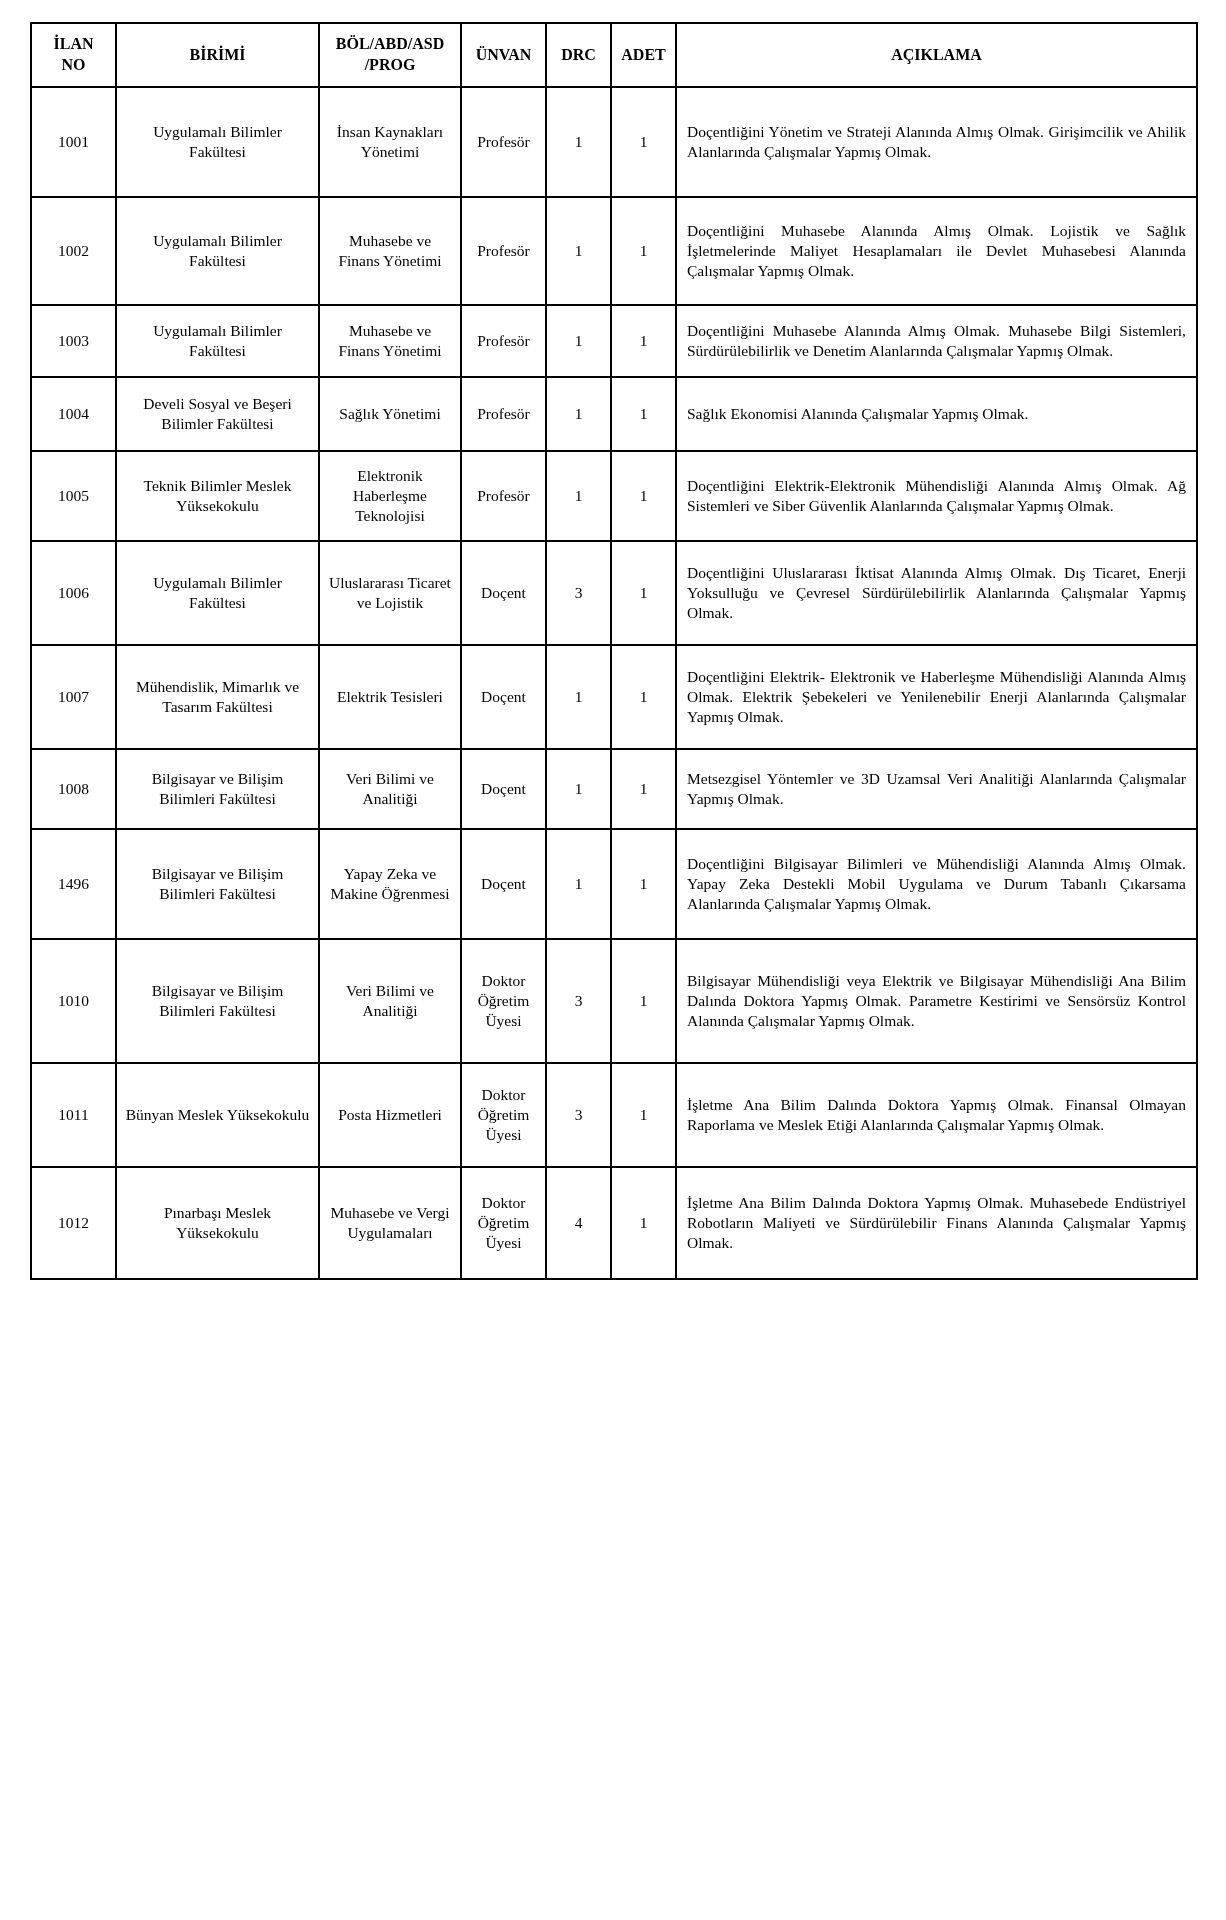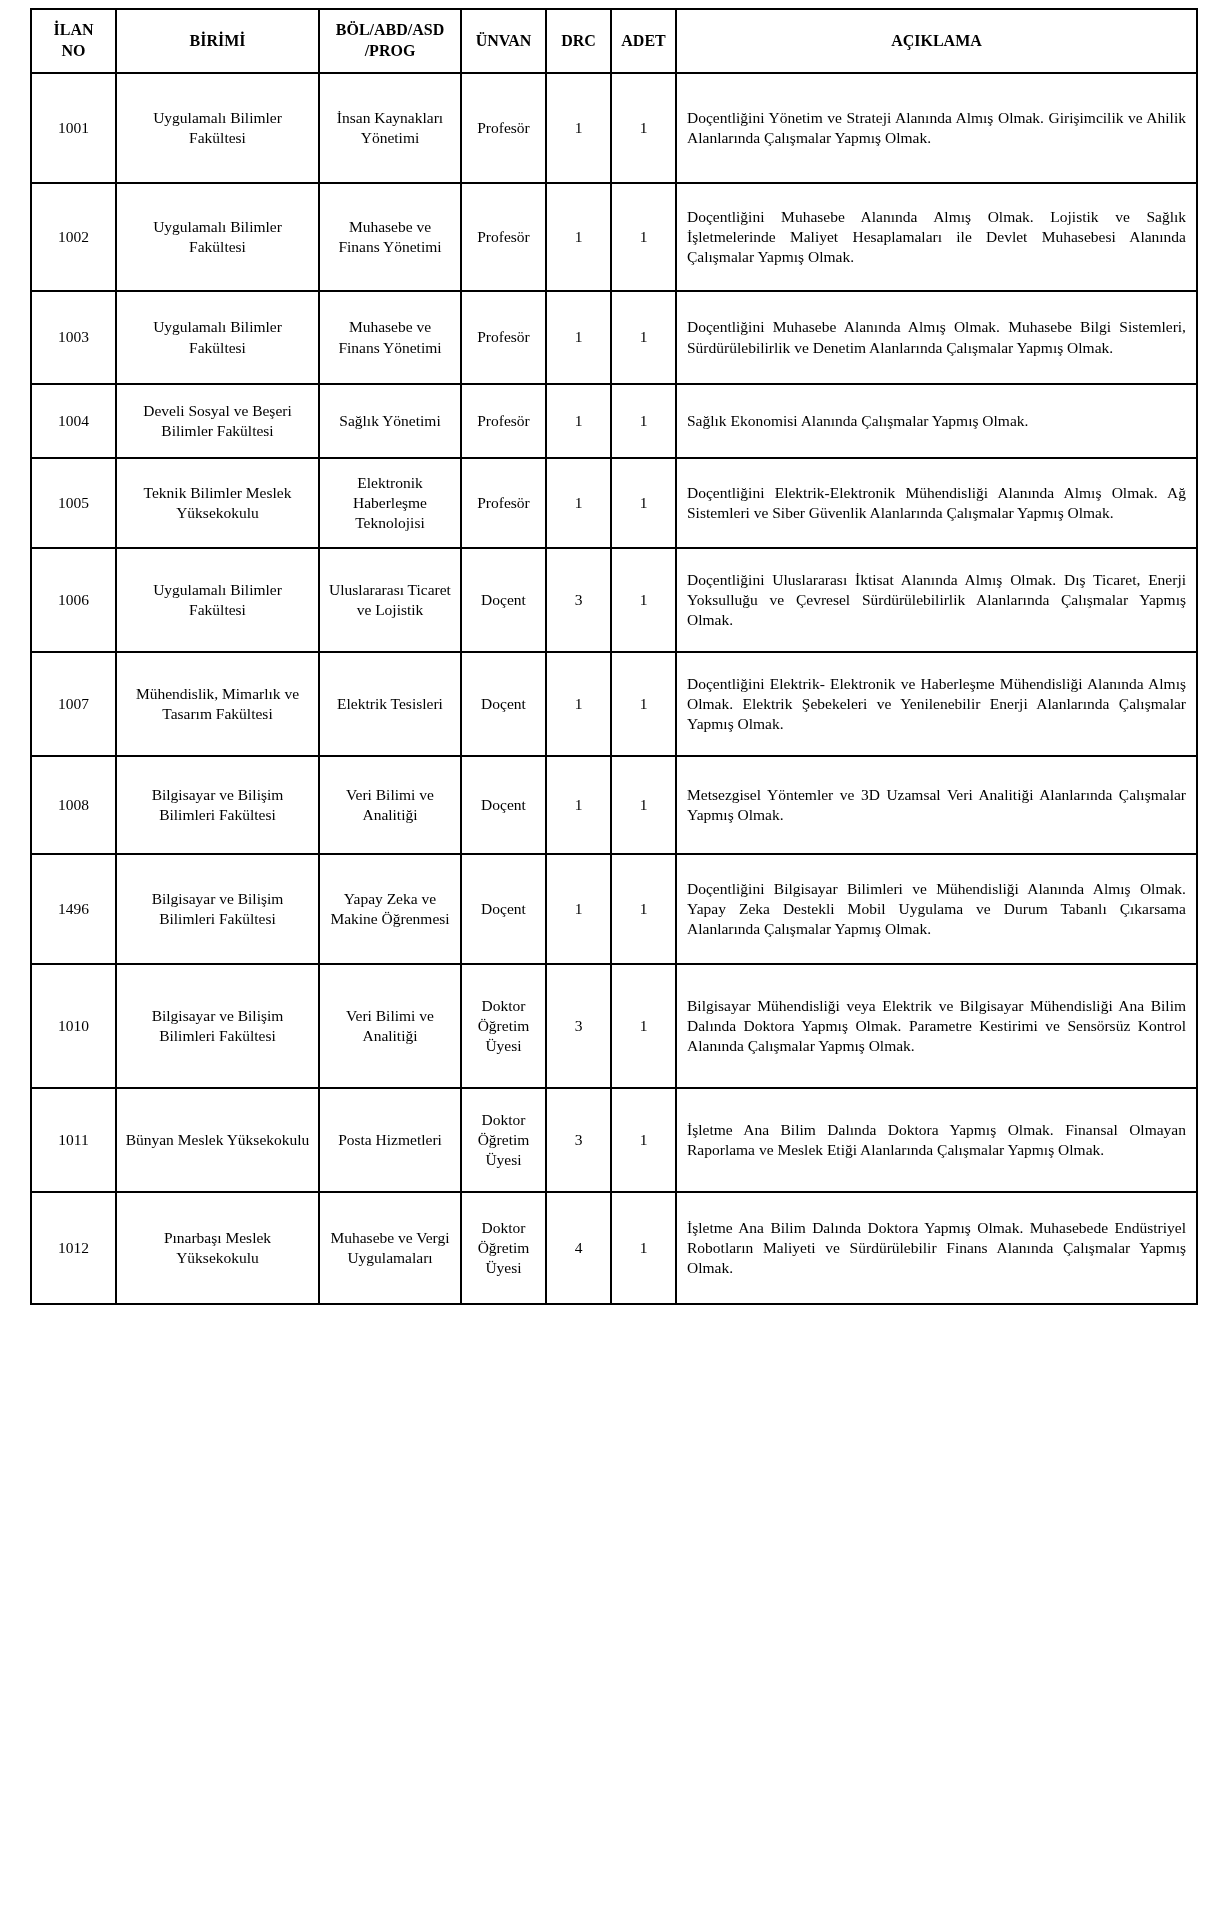--- a/index.html
+++ b/index.html
@@ -16,21 +16,21 @@
   .page {
     width: 1226px;
     height: 1920px;
     background: #fff;
     position: relative;
   }
   table.jobs {
     border-collapse: collapse;
     table-layout: fixed;
     width: 1166px;
-    margin: 8px 0 0 30px;
+    margin: 22px 0 0 30px;
   }
   table.jobs th, table.jobs td {
     border: 2px solid #000;
     vertical-align: middle;
     overflow: hidden;
   }
   table.jobs th {
     font-size: 16px;
     font-weight: bold;
     text-align: center;
@@ -95,21 +95,21 @@
       </tr>
       <tr style="height:108px">
         <td>1002</td>
         <td>Uygulamalı Bilimler Fakültesi</td>
         <td>Muhasebe ve Finans Yönetimi</td>
         <td>Profesör</td>
         <td>1</td>
         <td>1</td>
         <td class="aciklama">Doçentliğini Muhasebe Alanında Almış Olmak. Lojistik ve Sağlık İşletmelerinde Maliyet Hesaplamaları ile Devlet Muhasebesi Alanında Çalışmalar Yapmış Olmak.</td>
       </tr>
-      <tr style="height:93px">
+      <tr style="height:72px">
         <td>1003</td>
         <td>Uygulamalı Bilimler Fakültesi</td>
         <td>Muhasebe ve Finans Yönetimi</td>
         <td>Profesör</td>
         <td>1</td>
         <td>1</td>
         <td class="aciklama">Doçentliğini Muhasebe Alanında Almış Olmak. Muhasebe Bilgi Sistemleri, Sürdürülebilirlik ve Denetim Alanlarında Çalışmalar Yapmış Olmak.</td>
       </tr>
       <tr style="height:74px">
         <td>1004</td>
@@ -140,21 +140,21 @@
       </tr>
       <tr style="height:104px">
         <td>1007</td>
         <td>Mühendislik, Mimarlık ve Tasarım Fakültesi</td>
         <td>Elektrik Tesisleri</td>
         <td>Doçent</td>
         <td>1</td>
         <td>1</td>
         <td class="aciklama">Doçentliğini Elektrik- Elektronik ve Haberleşme Mühendisliği Alanında Almış Olmak. Elektrik Şebekeleri ve Yenilenebilir Enerji Alanlarında Çalışmalar Yapmış Olmak.</td>
       </tr>
-      <tr style="height:98px">
+      <tr style="height:80px">
         <td>1008</td>
         <td>Bilgisayar ve Bilişim Bilimleri Fakültesi</td>
         <td>Veri Bilimi ve Analitiği</td>
         <td>Doçent</td>
         <td>1</td>
         <td>1</td>
         <td class="aciklama">Metsezgisel Yöntemler ve 3D Uzamsal Veri Analitiği Alanlarında Çalışmalar Yapmış Olmak.</td>
       </tr>
       <tr style="height:110px">
         <td>1496</td>

